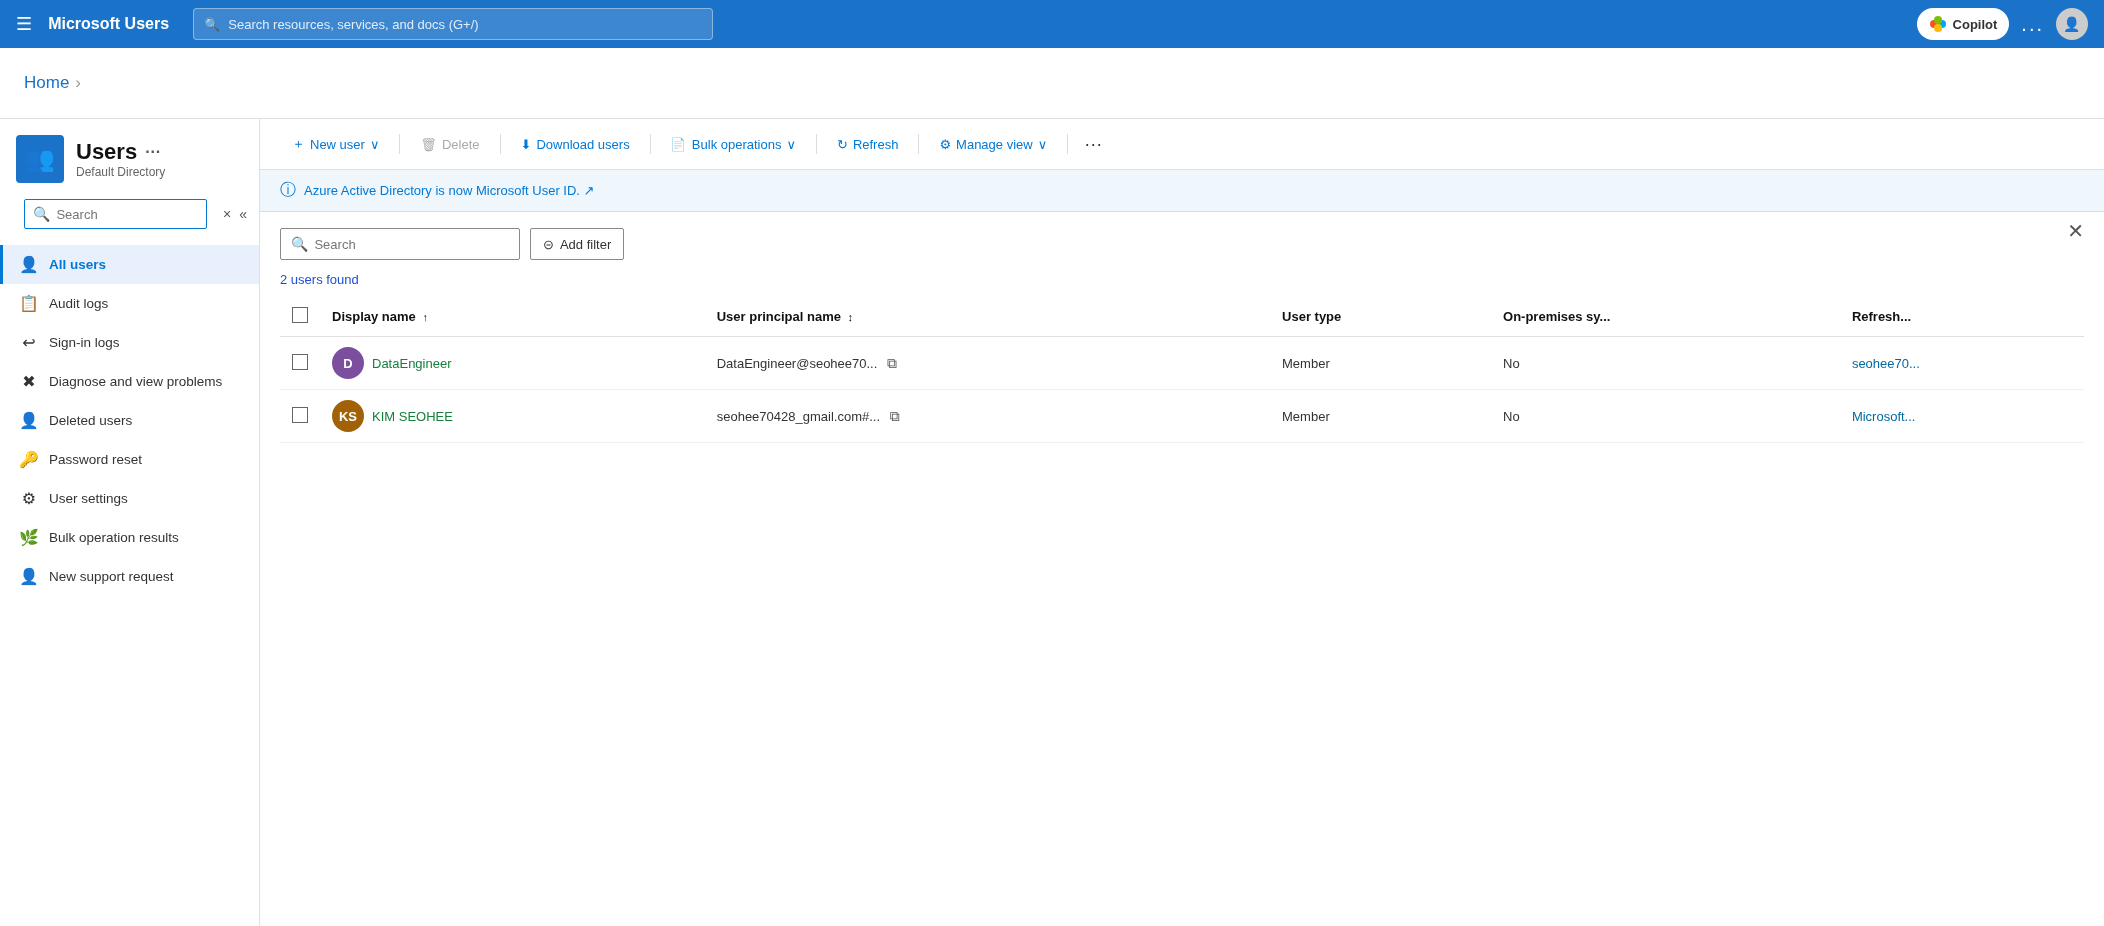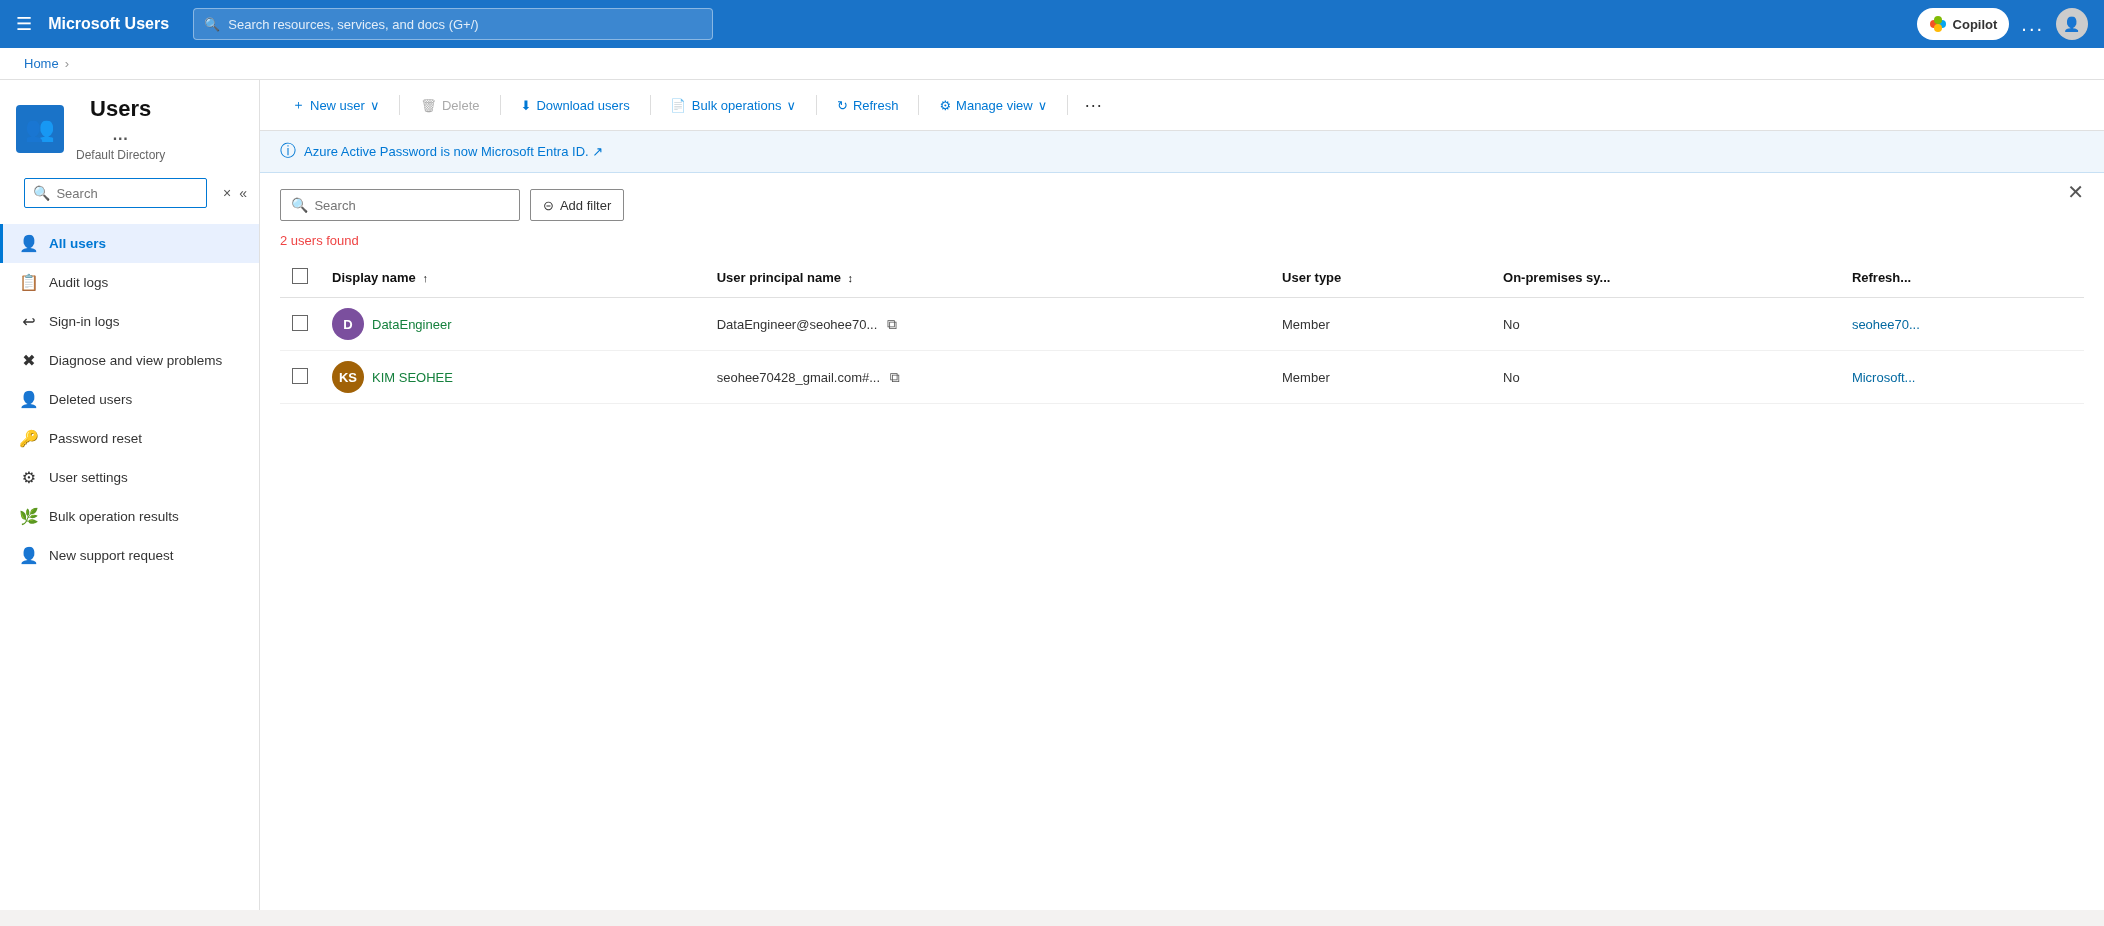--- a/index.html
+++ b/index.html
@@ -53,22 +53,22 @@
       width: 32px; height: 32px;
       border-radius: 50%;
       background: #ccc;
       display: flex; align-items: center; justify-content: center;
       font-size: 14px; color: #555;
     }
 
     
     .breadcrumb {
       background: white;
-      padding: 8px 24px;
-      font-size: 13px;
+      padding: 25px 24px;
+      font-size: 17px;
       color: #1a73c8;
       border-bottom: 1px solid #e0e0e0;
       display: flex;
       align-items: center;
       gap: 6px;
     }
     .breadcrumb-home { cursor: pointer; color: #1a73c8; text-decoration: none; }
     .breadcrumb-sep { color: #999; }
 
     
@@ -91,21 +91,21 @@
       gap: 12px;
     }
     .page-icon {
       width: 48px; height: 48px;
       background: #1a73c8;
       border-radius: 4px;
       display: flex; align-items: center; justify-content: center;
       color: white; font-size: 24px;
     }
     .page-title-block { display: flex; flex-direction: column; }
-    .page-title { font-size: 22px; font-weight: 600; color: #111; display: flex; align-items: center; gap: 8px; flex-direction: column; }
+    .page-title { font-size: 22px; font-weight: 600; color: #111; display: flex; align-items: center; gap: 8px; }
     .page-title-dots { font-size: 16px; color: #555; cursor: pointer; }
     .page-subtitle { font-size: 12px; color: #666; }
     .sidebar-search-bar {
       margin: 8px 12px;
       border: 1px solid #0078d4;
       border-radius: 2px;
       height: 30px;
       display: flex;
       align-items: center;
       padding: 0 8px;
@@ -205,21 +205,21 @@
       gap: 6px;
       border: 1px solid #8a8a8a;
       border-radius: 2px;
       height: 32px;
       padding: 0 12px;
       background: white;
       cursor: pointer;
       font-size: 13px;
       color: #333;
     }
-    .found-count { font-size: 13px; color: #ef4444; margin-bottom: 10px; }
+    .found-count { font-size: 13px; color: #1d4ed8; margin-bottom: 10px; }
 
     
     .users-table { width: 100%; border-collapse: collapse; }
     .users-table th {
       text-align: left;
       padding: 10px 12px;
       font-size: 13px;
       font-weight: 600;
       color: #111;
       border-bottom: 1px solid #e0e0e0;
@@ -397,21 +397,21 @@
         <span>Manage view</span>
         <span>∨</span>
       </button>
       <div class="toolbar-separator"></div>
       <span class="toolbar-dots">···</span>
     </div>
 
     <div class="notice-bar">
       <span class="notice-info-icon">ⓘ</span>
       <a class="notice-link">
-        <span>Azure Active Password is now Microsoft Entra ID.</span>
+        <span>Azure Active Directory is now Microsoft User ID.</span>
         <span>↗</span>
       </a>
     </div>
 
     <div class="table-area">
       <div class="table-search-row">
         <div class="table-search">
           <span>🔍</span>
           <input type="text" placeholder="Search" style="">
         </div>

